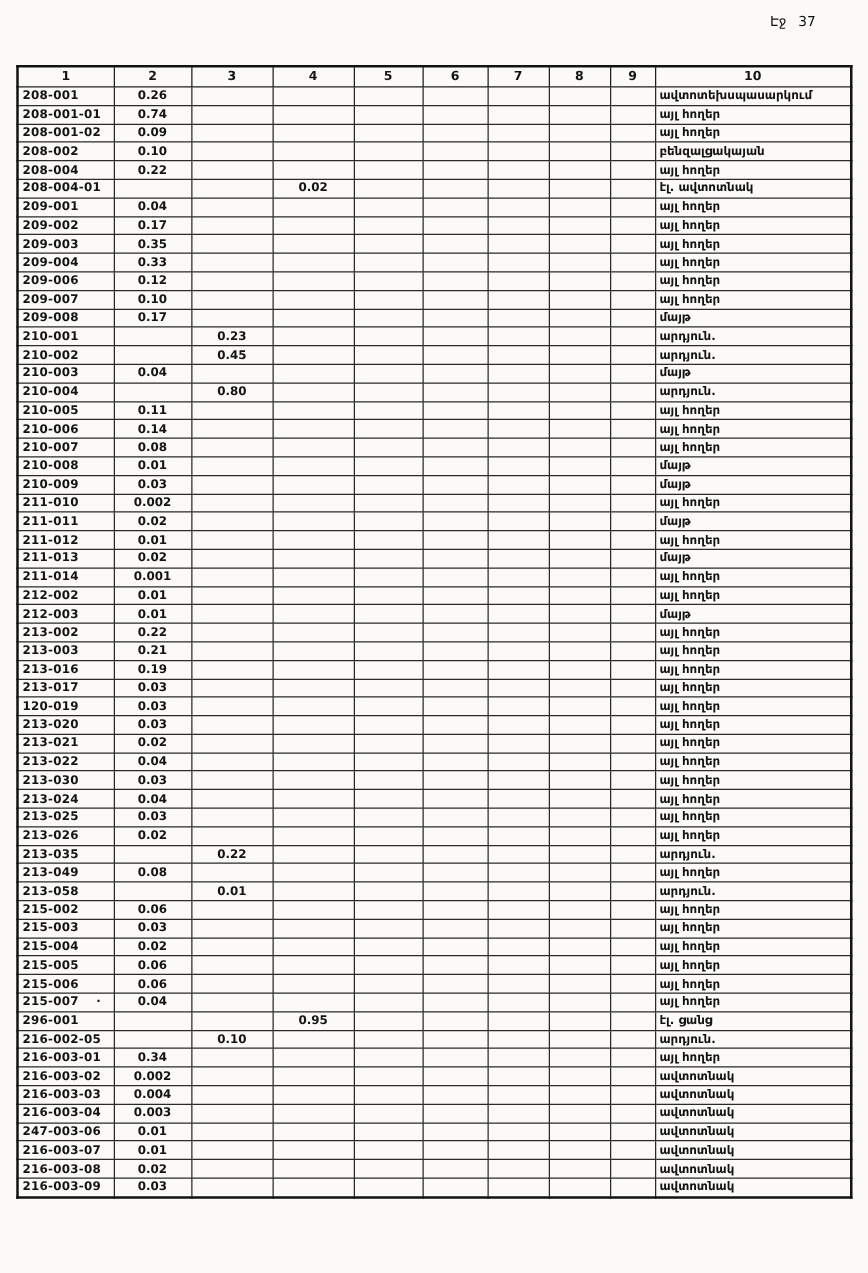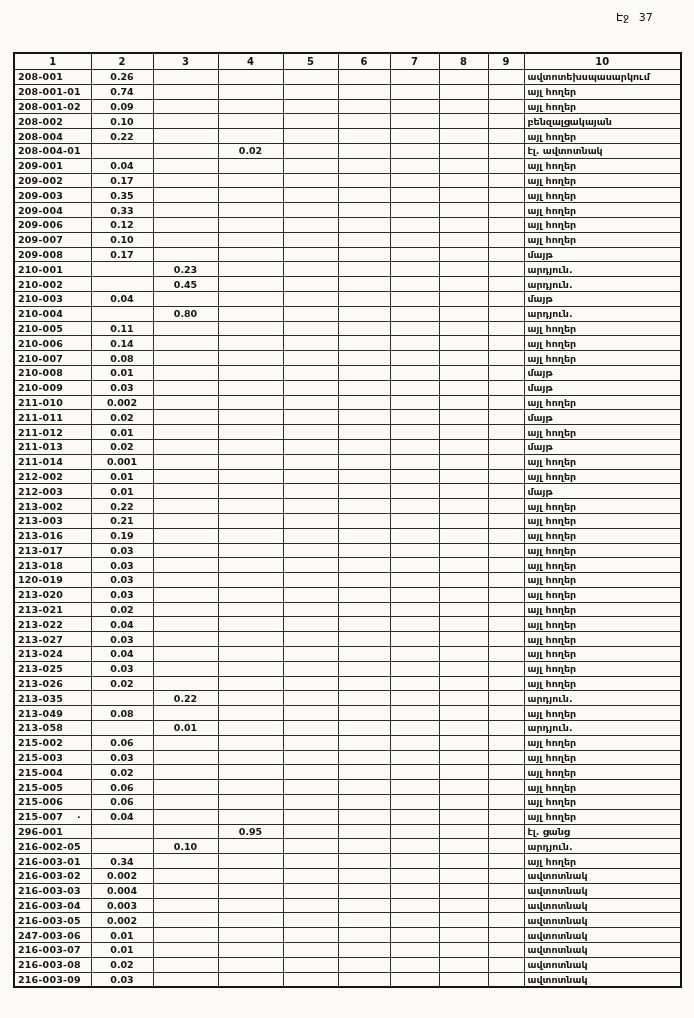--- a/index.html
+++ b/index.html
@@ -458,32 +458,20 @@
         <td class="c-num"></td>
         <td class="c-num"></td>
         <td class="c-empty"></td>
         <td class="c-empty"></td>
         <td class="c-empty"></td>
         <td class="c-empty"></td>
         <td class="c-empty"></td>
         <td class="c-use"><span>այլ հողեր</span></td>
       </tr>
       <tr>
-        <td class="c-id"><span>213-018</span></td>
-        <td class="c-num">0.03</td>
-        <td class="c-num"></td>
-        <td class="c-num"></td>
-        <td class="c-empty"></td>
-        <td class="c-empty"></td>
-        <td class="c-empty"></td>
-        <td class="c-empty"></td>
-        <td class="c-empty"></td>
-        <td class="c-use"><span>այլ հողեր</span></td>
-      </tr>
-      <tr>
         <td class="c-id"><span>120-019</span></td>
         <td class="c-num">0.03</td>
         <td class="c-num"></td>
         <td class="c-num"></td>
         <td class="c-empty"></td>
         <td class="c-empty"></td>
         <td class="c-empty"></td>
         <td class="c-empty"></td>
         <td class="c-empty"></td>
         <td class="c-use"><span>այլ հողեր</span></td>
@@ -518,21 +506,21 @@
         <td class="c-num"></td>
         <td class="c-num"></td>
         <td class="c-empty"></td>
         <td class="c-empty"></td>
         <td class="c-empty"></td>
         <td class="c-empty"></td>
         <td class="c-empty"></td>
         <td class="c-use"><span>այլ հողեր</span></td>
       </tr>
       <tr>
-        <td class="c-id"><span>213-027</span></td>
+        <td class="c-id"><span>213-030</span></td>
         <td class="c-num">0.03</td>
         <td class="c-num"></td>
         <td class="c-num"></td>
         <td class="c-empty"></td>
         <td class="c-empty"></td>
         <td class="c-empty"></td>
         <td class="c-empty"></td>
         <td class="c-empty"></td>
         <td class="c-use"><span>այլ հողեր</span></td>
       </tr>
@@ -736,32 +724,20 @@
         <td class="c-empty"></td>
         <td class="c-empty"></td>
         <td class="c-empty"></td>
         <td class="c-empty"></td>
         <td class="c-empty"></td>
         <td class="c-use"><span>ավտոտնակ</span></td>
       </tr>
       <tr>
         <td class="c-id"><span>216-003-04</span></td>
         <td class="c-num">0.003</td>
-        <td class="c-num"></td>
-        <td class="c-num"></td>
-        <td class="c-empty"></td>
-        <td class="c-empty"></td>
-        <td class="c-empty"></td>
-        <td class="c-empty"></td>
-        <td class="c-empty"></td>
-        <td class="c-use"><span>ավտոտնակ</span></td>
-      </tr>
-      <tr>
-        <td class="c-id"><span>216-003-05</span></td>
-        <td class="c-num">0.002</td>
         <td class="c-num"></td>
         <td class="c-num"></td>
         <td class="c-empty"></td>
         <td class="c-empty"></td>
         <td class="c-empty"></td>
         <td class="c-empty"></td>
         <td class="c-empty"></td>
         <td class="c-use"><span>ավտոտնակ</span></td>
       </tr>
       <tr>

